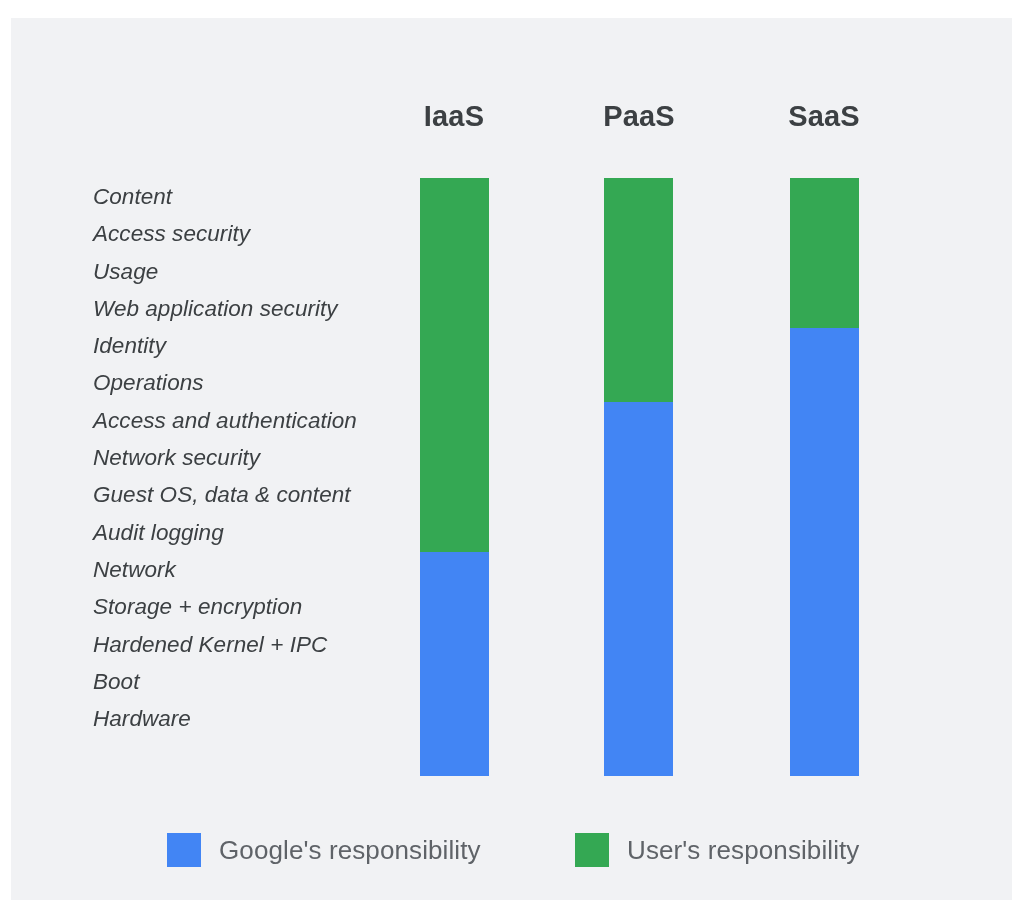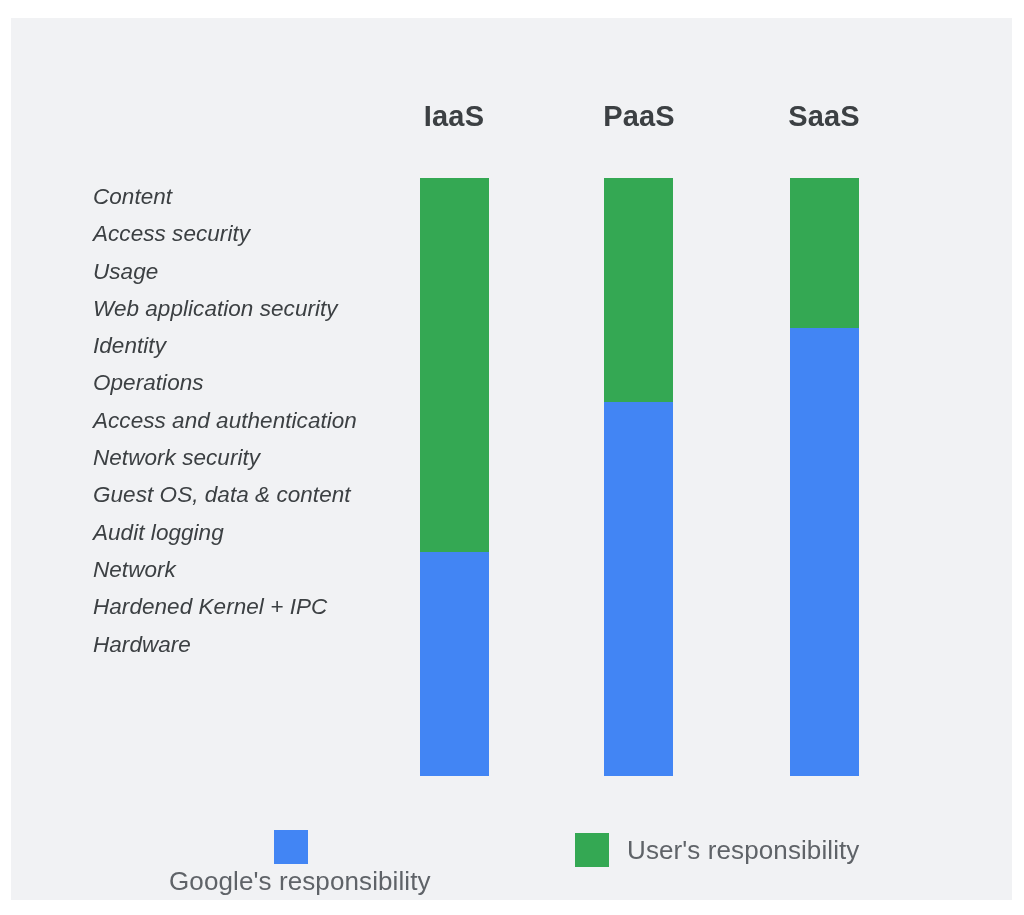--- a/index.html
+++ b/index.html
@@ -92,21 +92,21 @@
     height: 40px;
   }
   .legend-item {
     position: absolute;
     top: 0;
     display: flex;
     align-items: center;
     height: 40px;
     white-space: nowrap;
   }
-  .legend-item.l0 { left: 0px; flex-direction: column; }
+  .legend-item.l0 { left: 16px; }
   .legend-item.l1 { left: 424px; }
 
   .legend-swatch {
     width: 34px;
     height: 34px;
     flex: 0 0 auto;
   }
   .legend-swatch.blue  { background: #4285f4; }
   .legend-swatch.green { background: #34a853; }
 
@@ -134,21 +134,23 @@
       <div class="row-label">Access security</div>
       <div class="row-label">Usage</div>
       <div class="row-label">Web application security</div>
       <div class="row-label">Identity</div>
       <div class="row-label">Operations</div>
       <div class="row-label">Access and authentication</div>
       <div class="row-label">Network security</div>
       <div class="row-label">Guest OS, data &amp; content</div>
       <div class="row-label">Audit logging</div>
       <div class="row-label">Network</div>
+      <div class="row-label">Storage + encryption</div>
       <div class="row-label">Hardened Kernel + IPC</div>
+      <div class="row-label">Boot</div>
       <div class="row-label">Hardware</div>
     </div>
 
     <div class="bar b0">
       <div class="seg-user" style="flex: 0 0 62.5%; background: rgb(52, 168, 83);"></div>
       <div class="seg-google" style="background: rgb(66, 133, 244);"></div>
     </div>
 
     <div class="bar b1">
       <div class="seg-user" style="flex: 0 0 37.5%; background: rgb(52, 168, 83);"></div>

